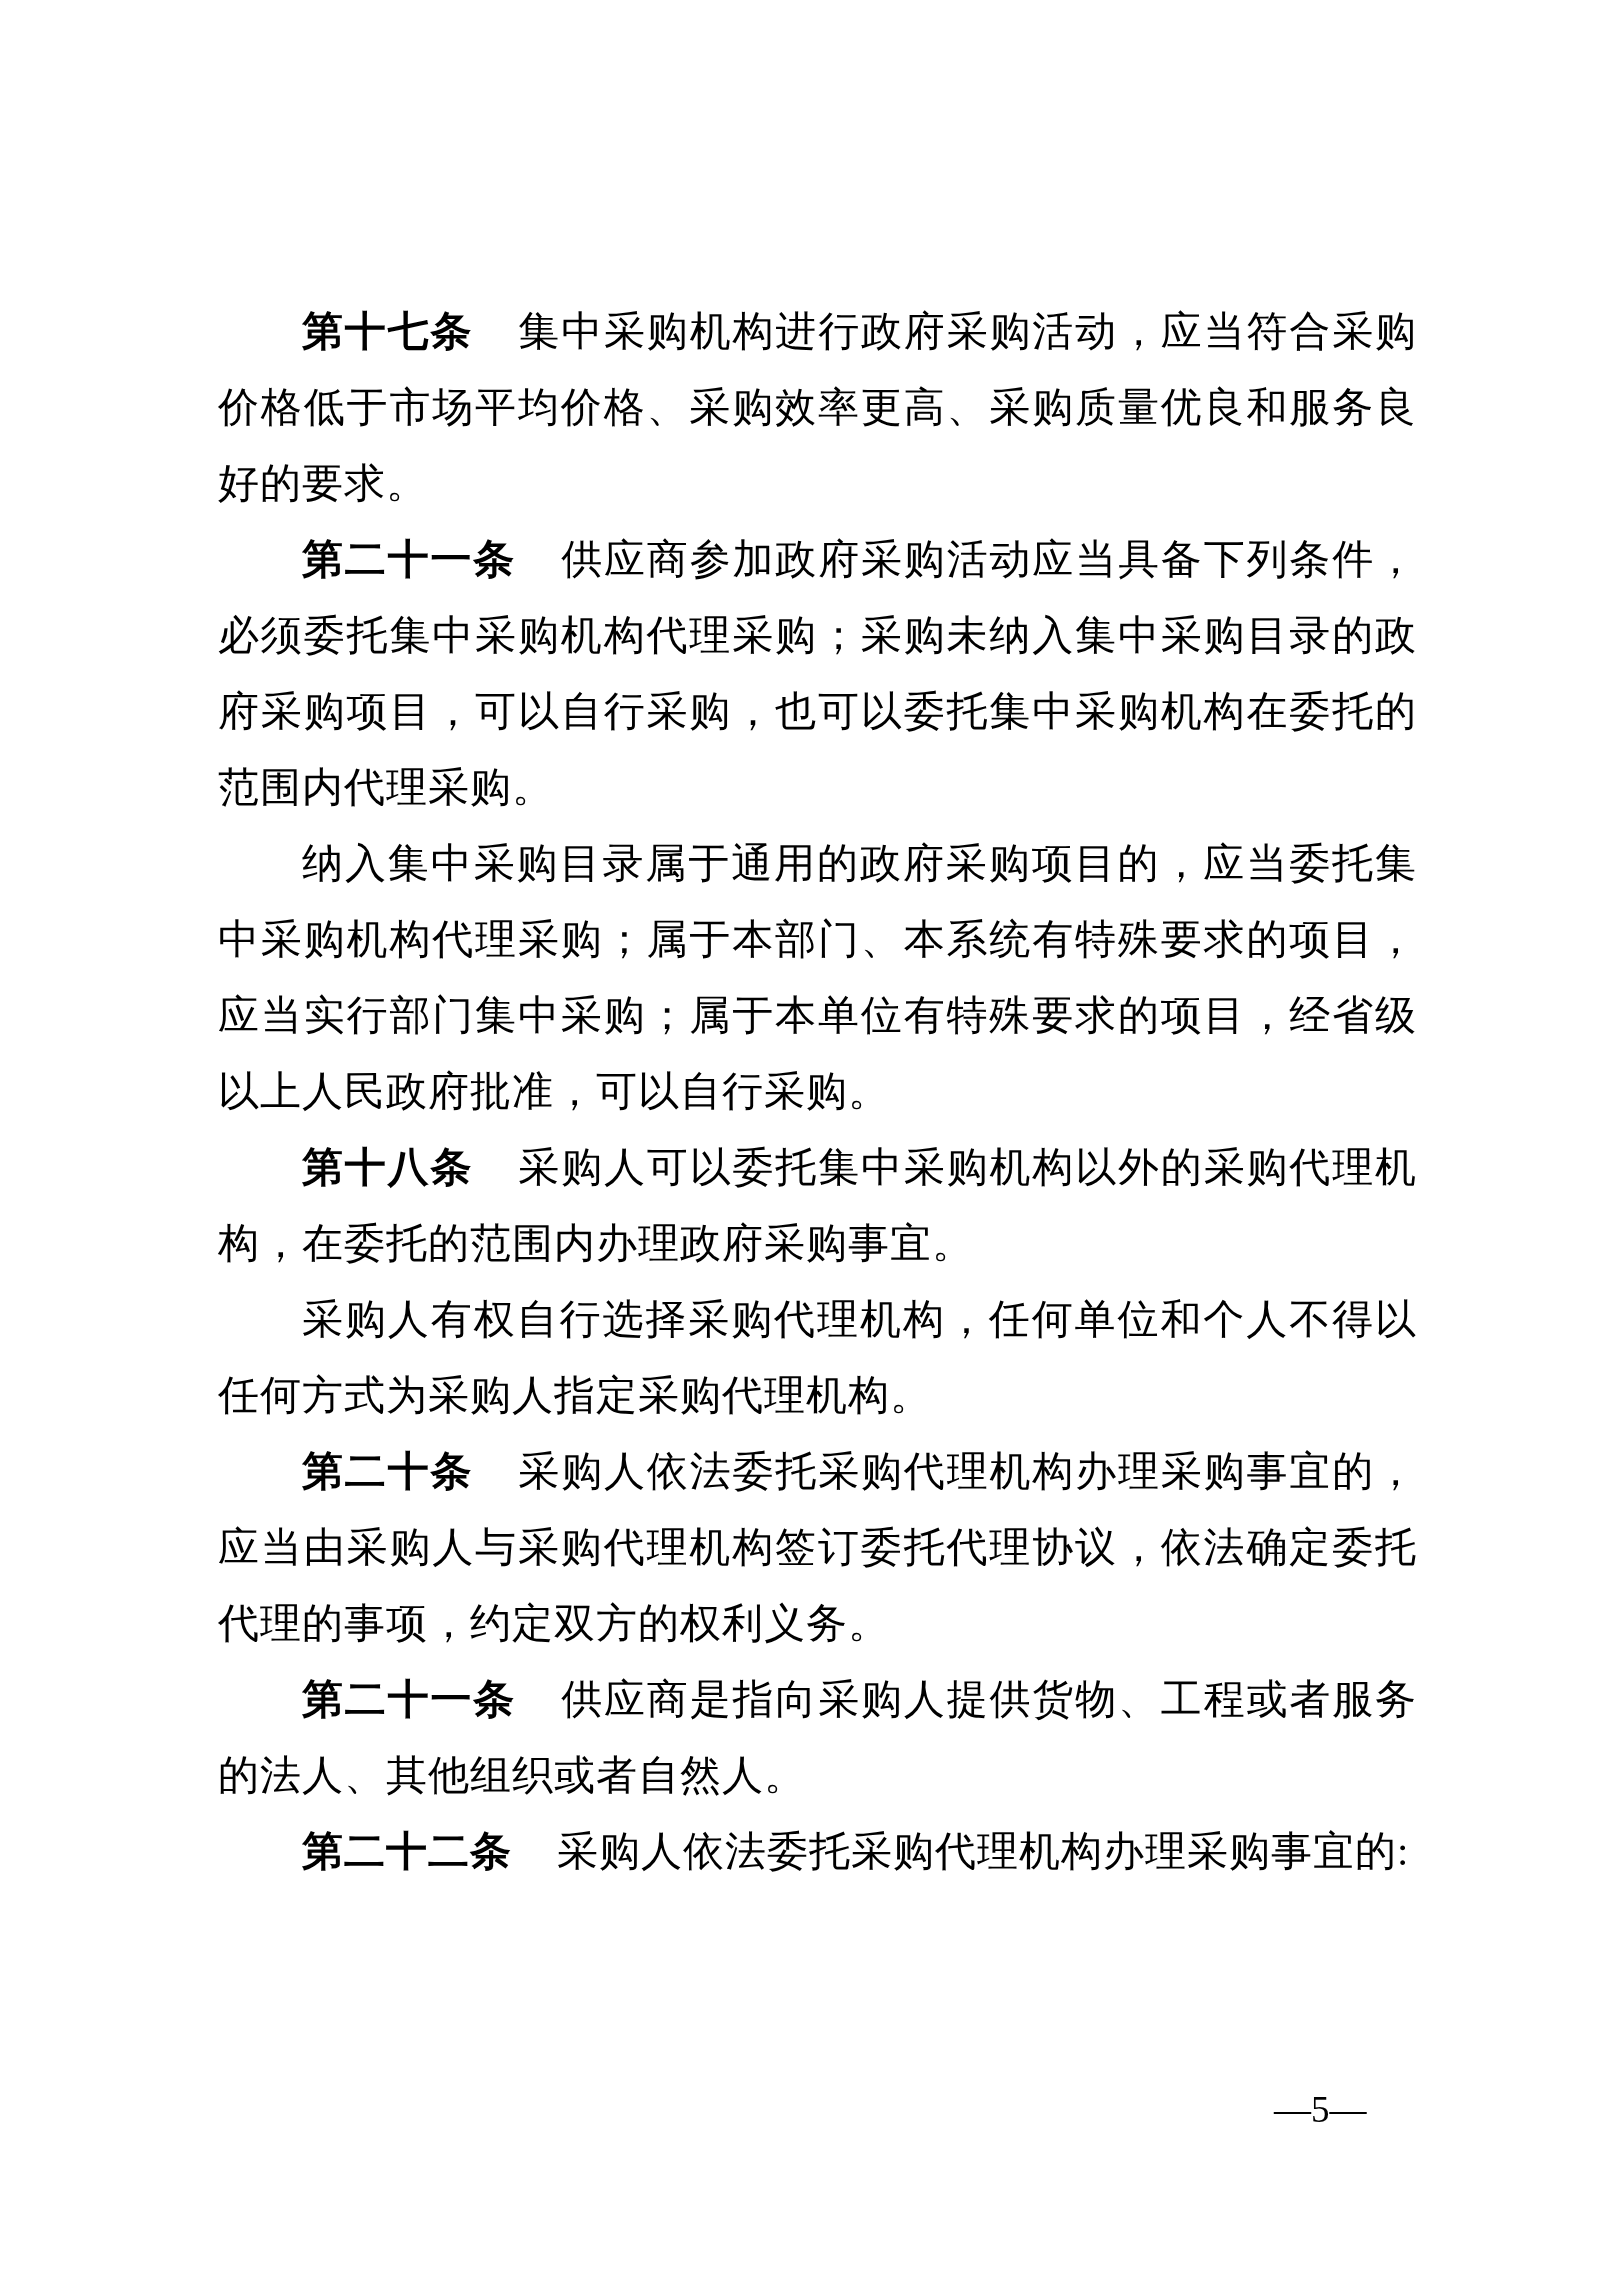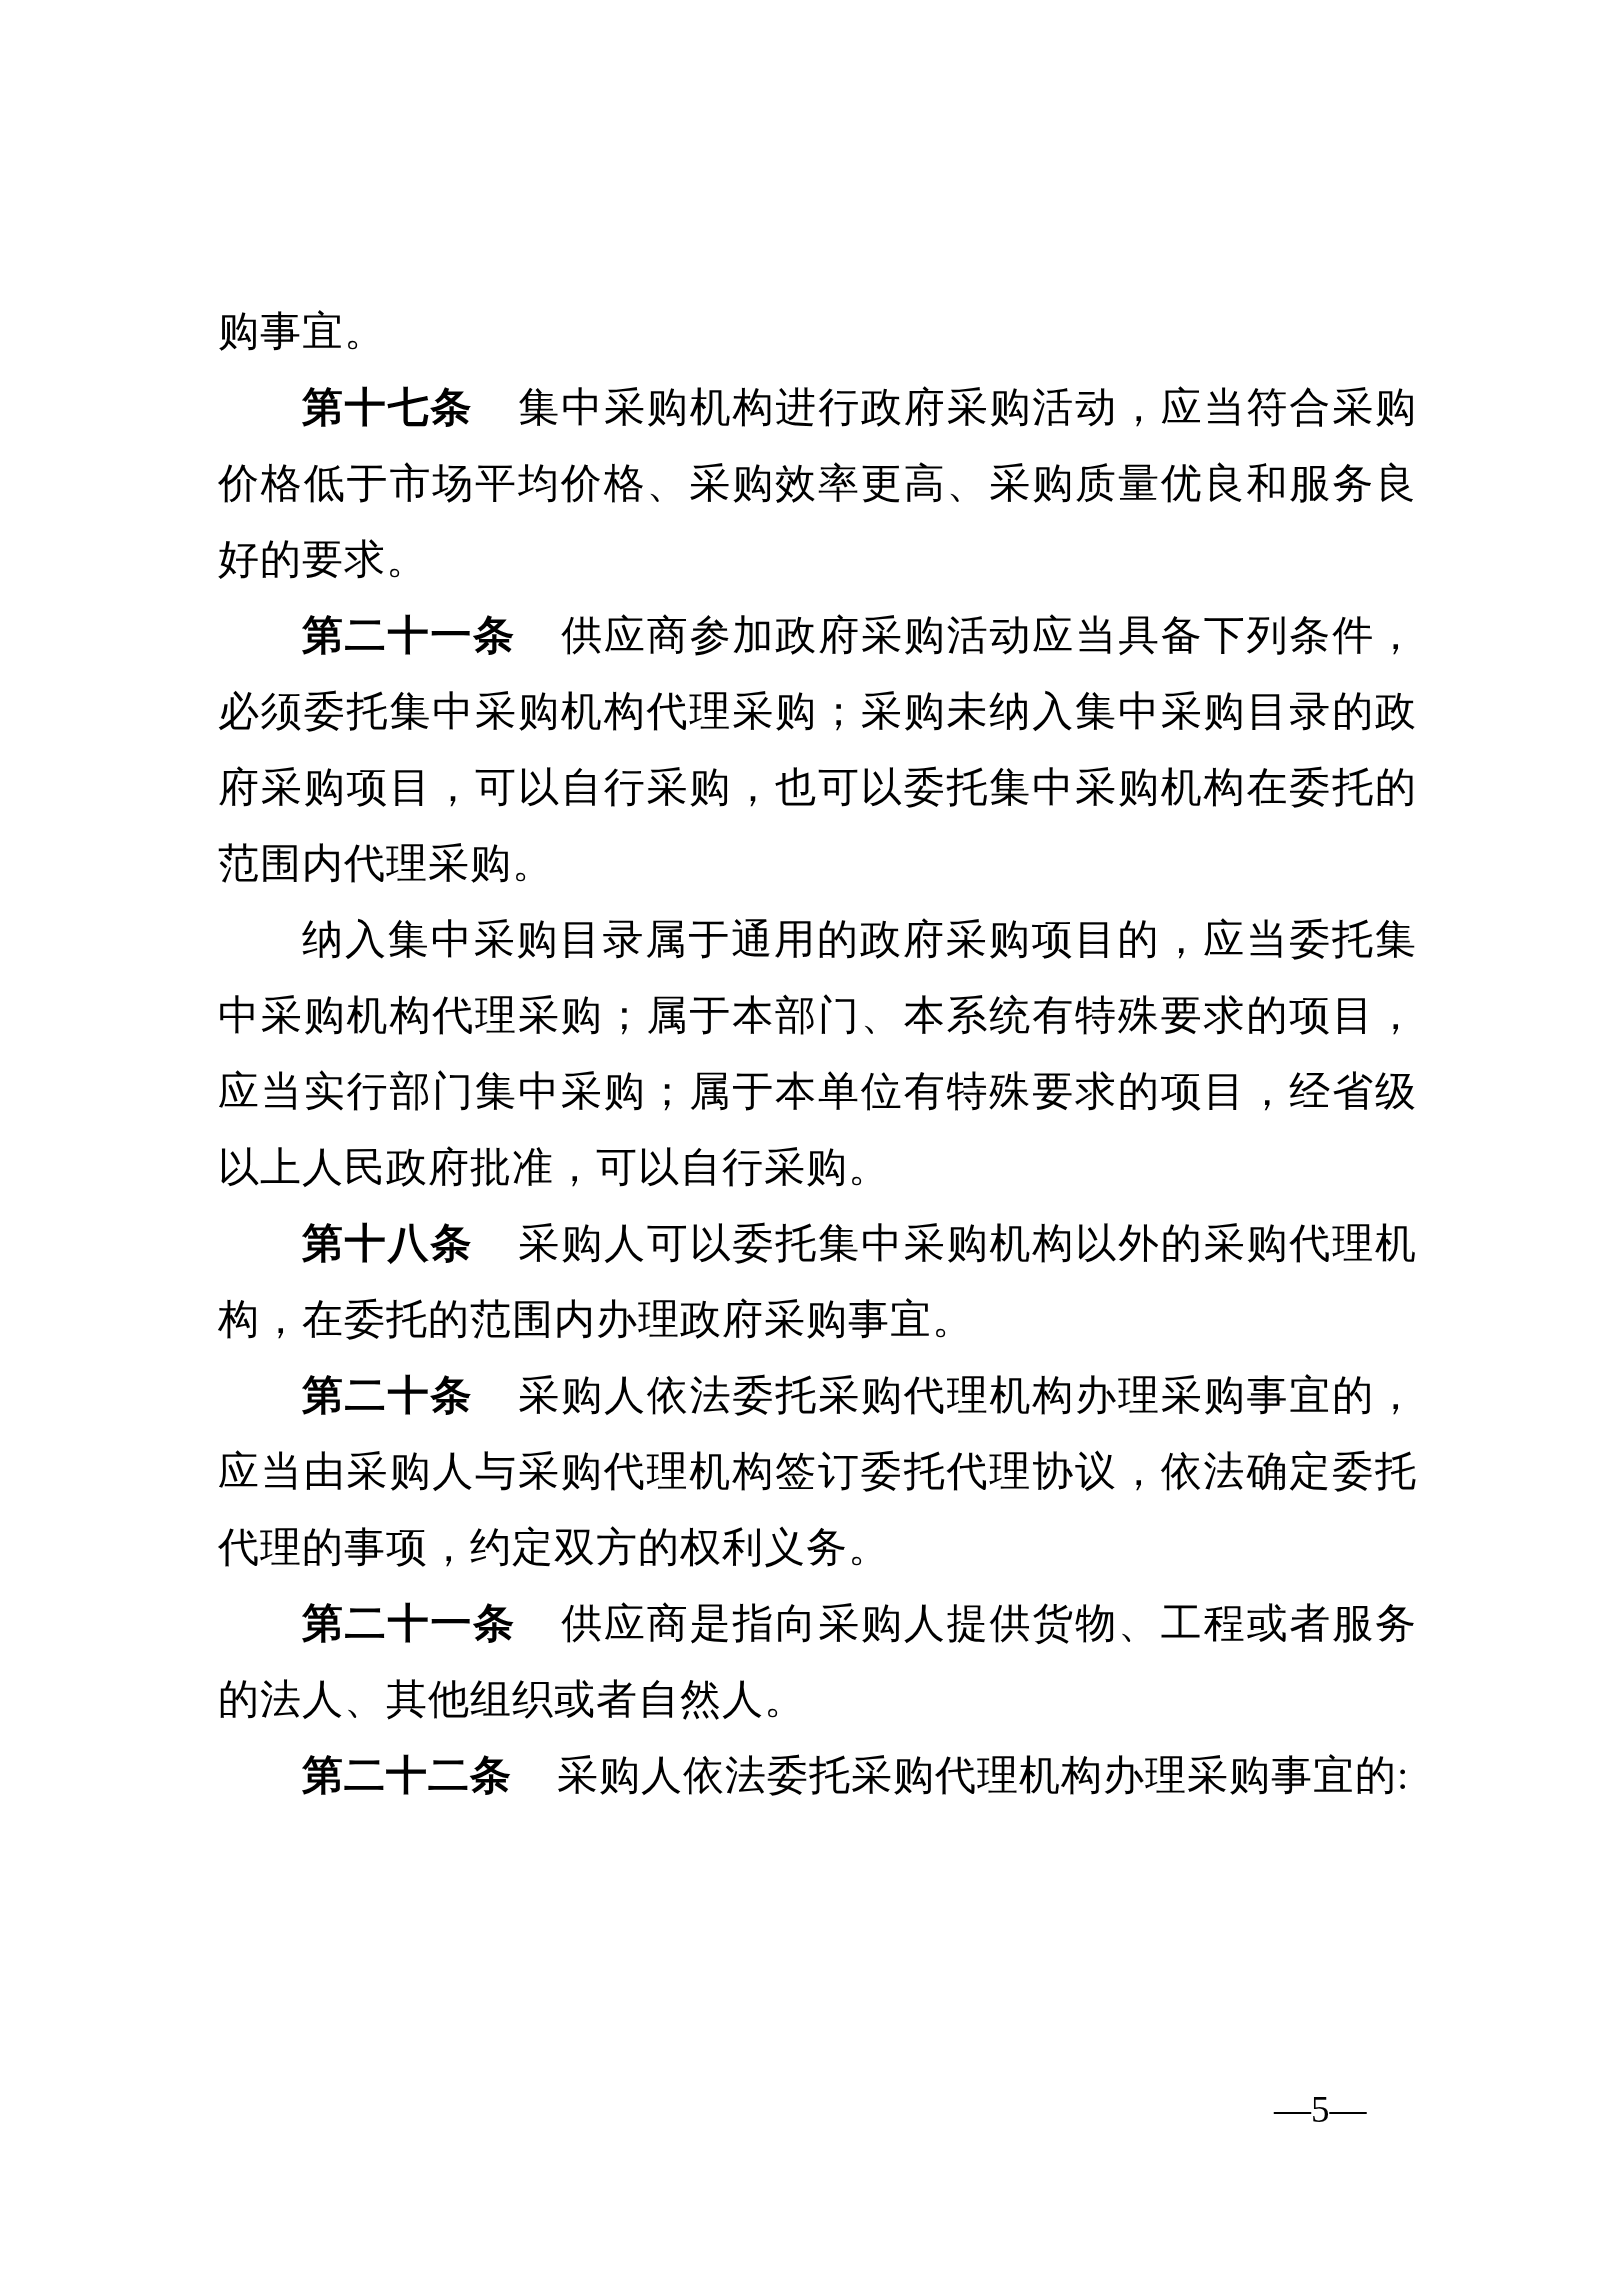--- a/index.html
+++ b/index.html
@@ -55,24 +55,24 @@
     letter-spacing: 0;
     color: #000000;
     white-space: nowrap;
   }
 </style>
 </head>
 <body>
 
 <div class="page">
   <div class="content" id="doc-body">
-      <p class="para"><span>购事宜。</span></p>
       <p class="para indent"><span class="article-num">第十七条</span><span>集中采购机构进行政府采购活动，应当符合采购价格低于市场平均价格、采购效率更高、采购质量优良和服务良好的要求。</span></p>
       <p class="para indent"><span class="article-num">第二十一条</span><span>供应商参加政府采购活动应当具备下列条件，必须委托集中采购机构代理采购；采购未纳入集中采购目录的政府采购项目，可以自行采购，也可以委托集中采购机构在委托的范围内代理采购。</span></p>
       <p class="para indent"><span>纳入集中采购目录属于通用的政府采购项目的，应当委托集中采购机构代理采购；属于本部门、本系统有特殊要求的项目，应当实行部门集中采购；属于本单位有特殊要求的项目，经省级以上人民政府批准，可以自行采购。</span></p>
       <p class="para indent"><span class="article-num">第十八条</span><span>采购人可以委托集中采购机构以外的采购代理机构，在委托的范围内办理政府采购事宜。</span></p>
+      <p class="para indent"><span>采购人有权自行选择采购代理机构，任何单位和个人不得以任何方式为采购人指定采购代理机构。</span></p>
       <p class="para indent"><span class="article-num">第二十条</span><span>采购人依法委托采购代理机构办理采购事宜的，应当由采购人与采购代理机构签订委托代理协议，依法确定委托代理的事项，约定双方的权利义务。</span></p>
       <p class="para indent"><span class="article-num">第二十一条</span><span>供应商是指向采购人提供货物、工程或者服务的法人、其他组织或者自然人。</span></p>
       <p class="para indent"><span class="article-num">第二十二条</span><span>采购人依法委托采购代理机构办理采购事宜的:</span></p>
     </div>
   <div class="footer">—5—</div>
 </div>
 
 
 </body></html>

